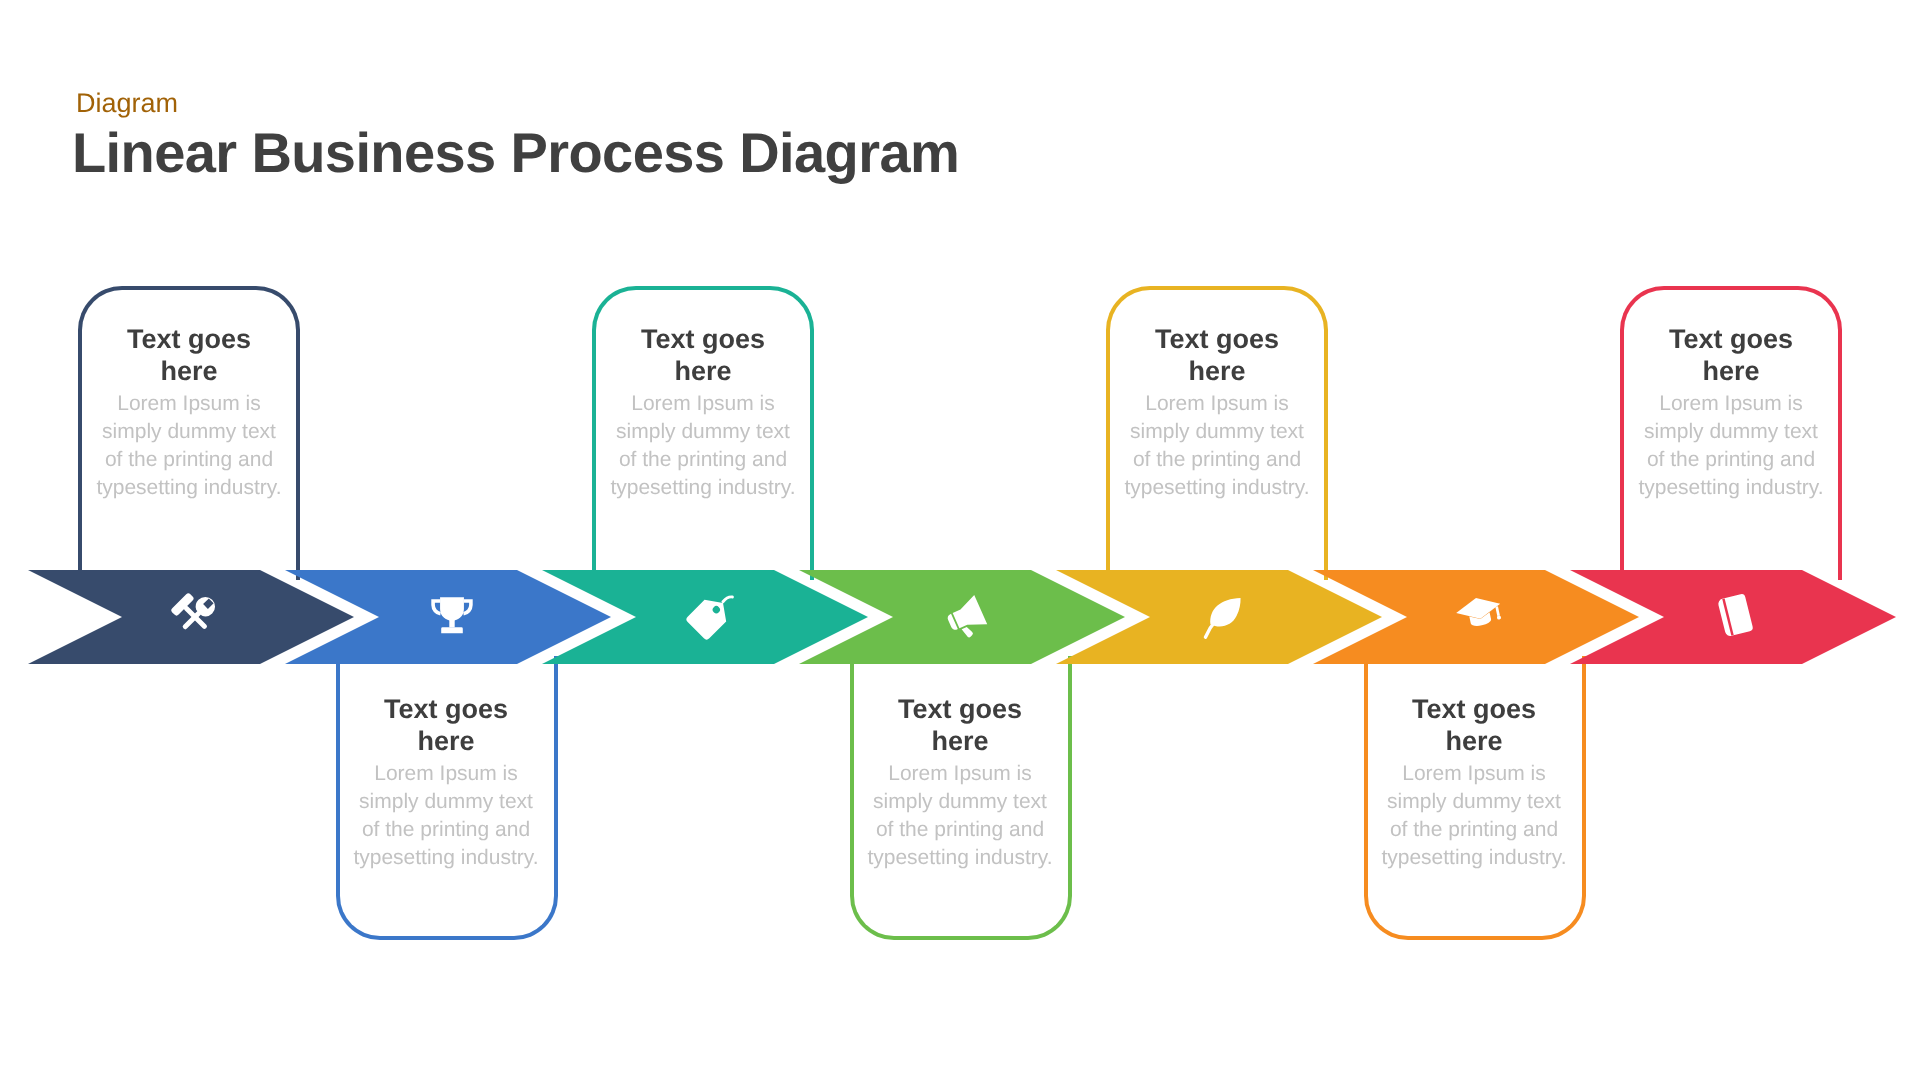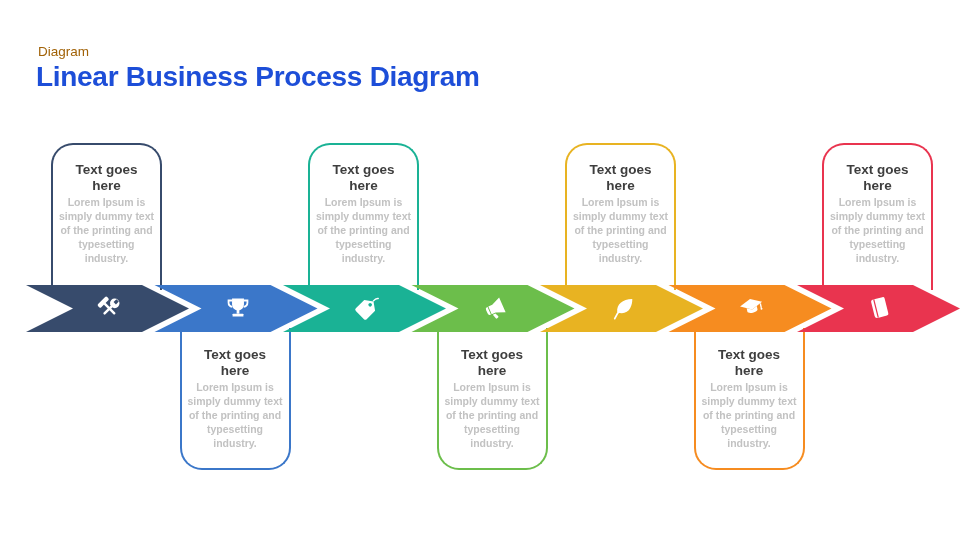--- a/index.html
+++ b/index.html
@@ -8,48 +8,48 @@
     font-family:"Liberation Sans",sans-serif;overflow:hidden;
   }
   .eyebrow{
     position:absolute;left:38px;top:44px;
     font-size:13.5px;color:#E89A3D;
   }
   .page-title{
     position:absolute;left:36px;top:61px;margin:0;
     font-size:28px;font-weight:bold;color:#58595B;letter-spacing:-0.3px;
   }
-  .diagram{position:absolute;left:16px;top:0;width:856px;height:540px;}
+  .diagram{position:absolute;left:4px;top:0;width:856px;height:540px;}
   .card{
     position:absolute;width:111px;background:#ffffff;
     border:2px solid #999;box-sizing:border-box;z-index:1;text-align:center;
   }
   .card.top{
     top:143px;height:147px;border-bottom:none;
     border-radius:22px 22px 0 0;padding-top:17px;
   }
   .card.bottom{
     top:328px;height:142px;border-top:none;
     border-radius:0 0 22px 22px;padding-top:19px;
   }
   .card-title{
     font-size:13.5px;font-weight:bold;color:#3E3E3E;
     line-height:1.16;max-width:76px;margin:0 auto 3px auto;
   }
   .card-body{
-    font-size:10.5px;color:#C2C2C2;line-height:1.32;padding:0 5px;font-weight:bold;
+    font-size:10.5px;color:#C2C2C2;line-height:1.32;padding:0 5px;
   }
   #arrow-row{position:absolute;left:0;top:285px;z-index:2;display:block;}
 </style>
 </head>
 <body>
 
 <div class="slide">
   <div class="eyebrow" style="color: #a16207;">Diagram</div>
-  <h1 class="page-title" style="color: #1d4ed8;">Linear Business Process Diagram</h1>
+  <h1 class="page-title" style="color: #404040;">Linear Business Process Diagram</h1>
 
   <div class="diagram">
     <svg id="arrow-row" width="960" height="47" viewBox="0 0 960 47" xmlns="http://www.w3.org/2000/svg">
         <path fill="#374B6C" d="M10 0H126L173 23.5L126 47H10L57 23.5Z"></path>
         <svg x="80" y="10" width="27" height="27" viewBox="0 0 24 24">
           <g fill="#FFF">
             <g transform="rotate(-45 12 12)">
               <rect x="10.9" y="5.5" width="2.2" height="13.5" rx="1"></rect>
               <rect x="6.3" y="2.1" width="11.4" height="4" rx="1.3"></rect>
             </g>

